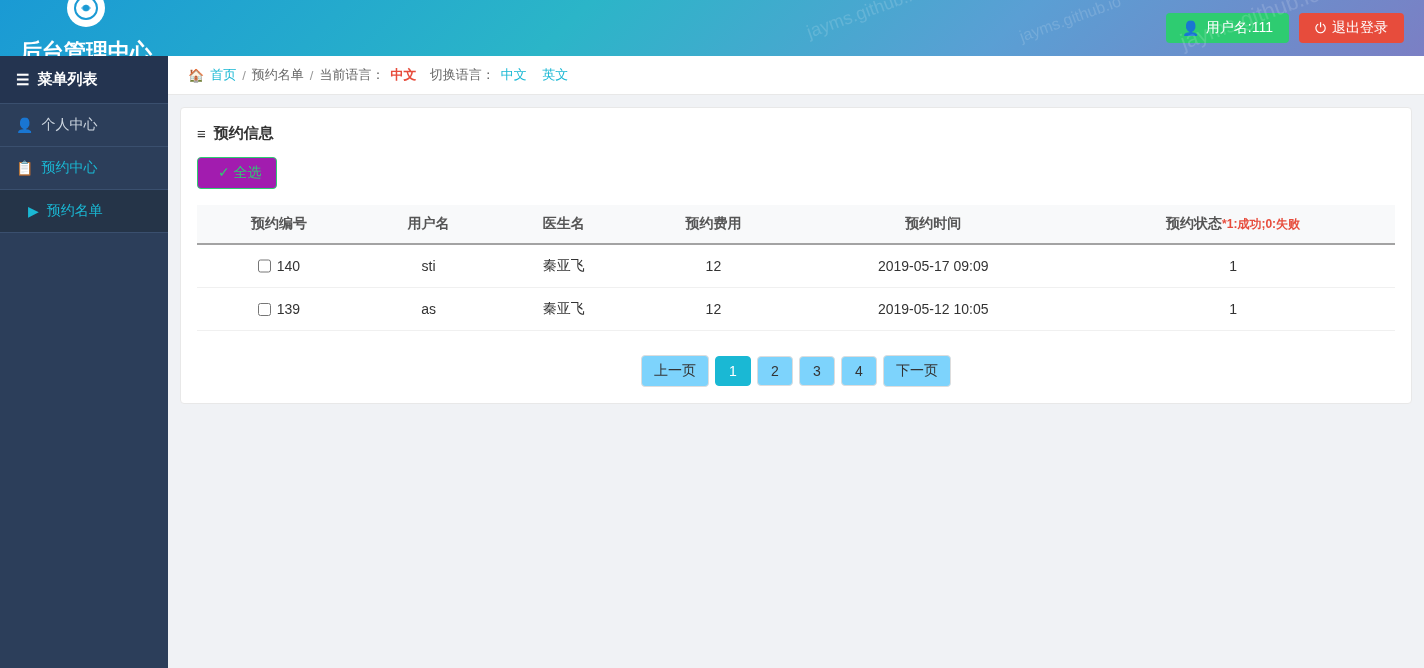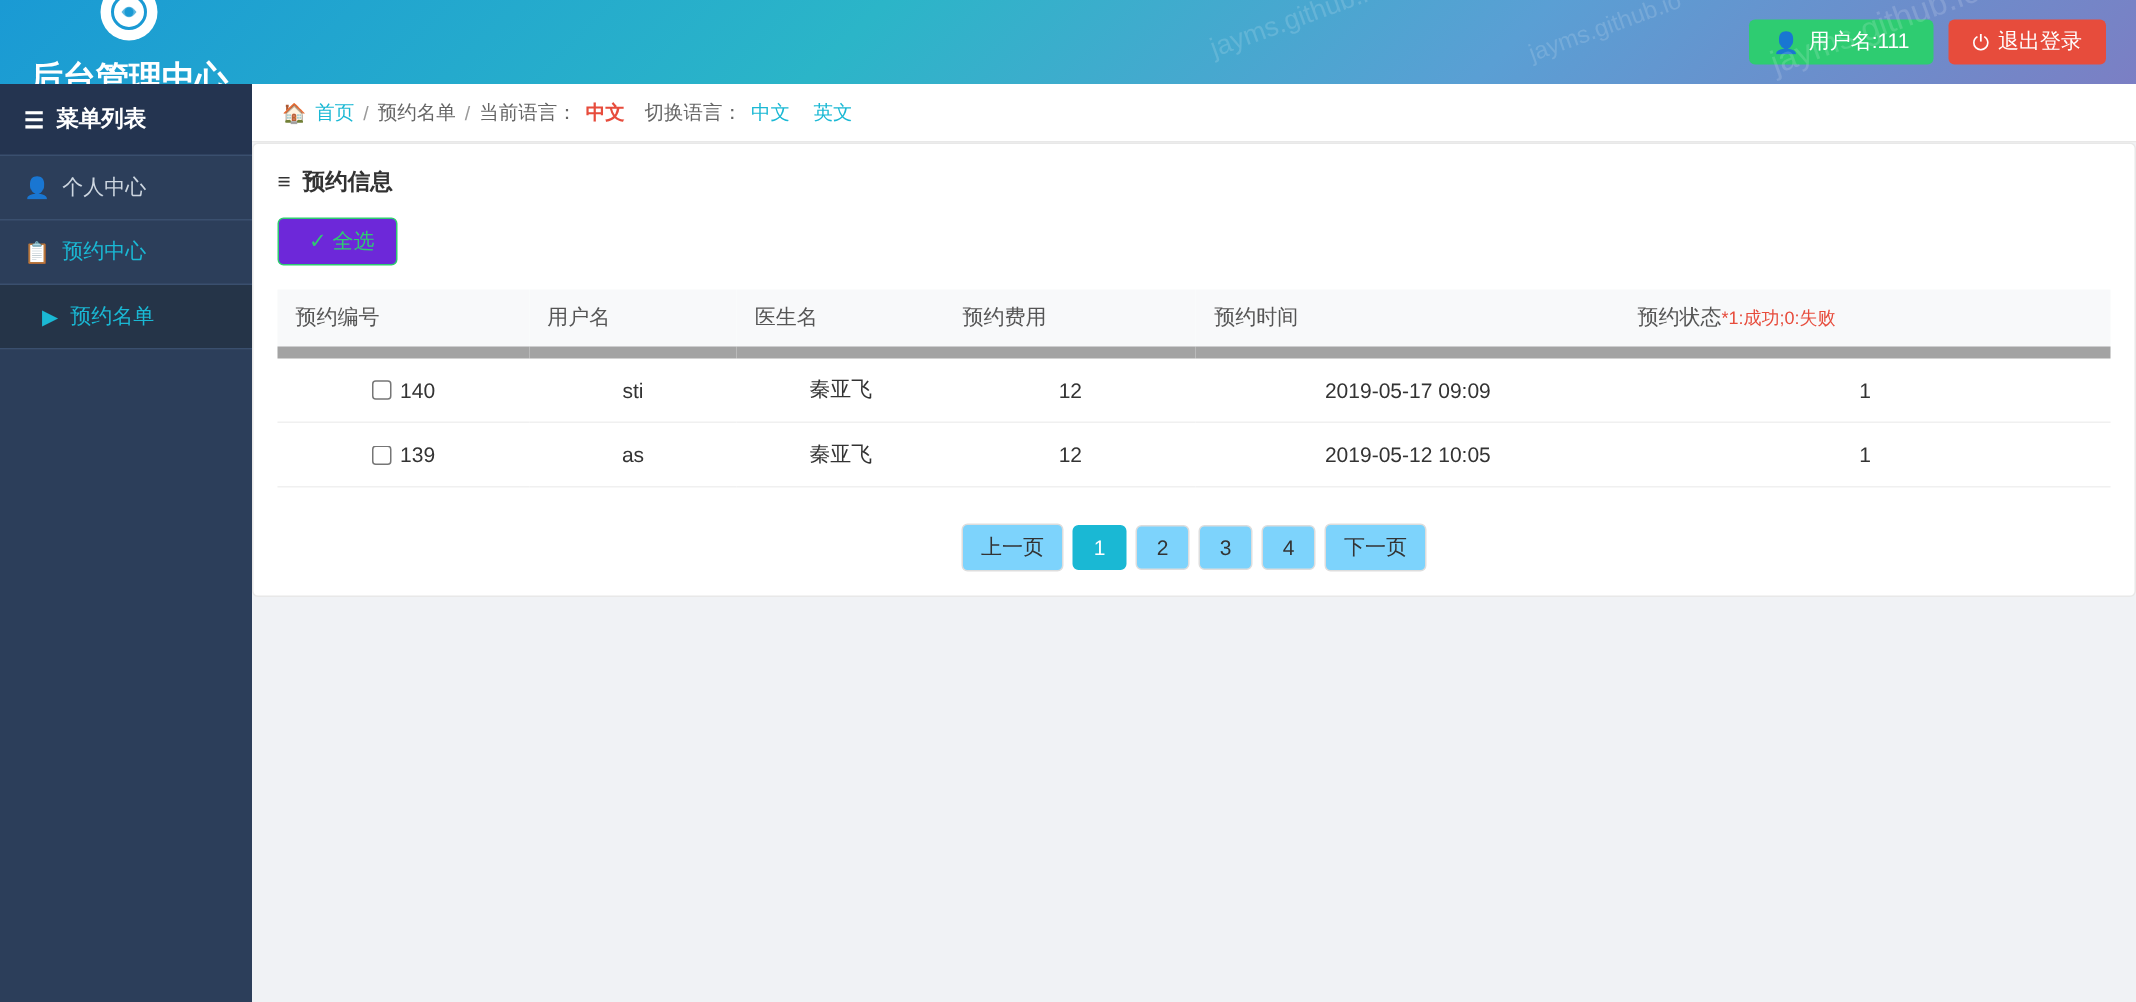--- a/index.html
+++ b/index.html
@@ -142,21 +142,21 @@
       gap: 6px;
       border-bottom: 1px solid #e8e8e8;
     }
     .breadcrumb a { color: #1ab8d4; text-decoration: none; }
     .breadcrumb .sep { color: #999; }
     .breadcrumb .current-lang { color: #e74c3c; font-weight: bold; }
     .breadcrumb .lang-link { color: #1ab8d4; cursor: pointer; }
 
     
     .content {
-      padding: 0;
+      padding: 12px;
     }
 
     .card {
       background: #fff;
       border-radius: 4px;
       border: 1px solid #e8e8e8;
       padding: 16px;
       position: relative;
     }
     .card-title {
@@ -168,21 +168,21 @@
       align-items: center;
       gap: 8px;
     }
     .card-title::before {
       content: "≡";
       color: #333;
     }
 
     
     .btn-select-all {
-      background: #6d28d9;
+      background: #a21caf;
       color: #2ecc71;
       border: 1px solid #2ecc71;
       padding: 6px 14px;
       border-radius: 4px;
       cursor: pointer;
       font-size: 14px;
       margin-bottom: 16px;
       display: flex;
       align-items: center;
       gap: 6px;
@@ -191,23 +191,23 @@
     
     .data-table {
       width: 100%;
       border-collapse: collapse;
       font-size: 14px;
     }
     .data-table th {
       background: #f8f9fa;
       color: #555;
       padding: 10px 12px;
-      text-align: left;
-      border-bottom: 8px solid #a3a3a3;
-      font-weight: normal;
+      text-align: center;
+      border-bottom: 2px solid #a3a3a3;
+      font-weight: bold;
     }
     .data-table td {
       padding: 12px;
       text-align: center;
       border-bottom: 1px solid #f0f0f0;
       color: #333;
     }
     .status-note {
       font-size: 12px;
       color: #e74c3c;

